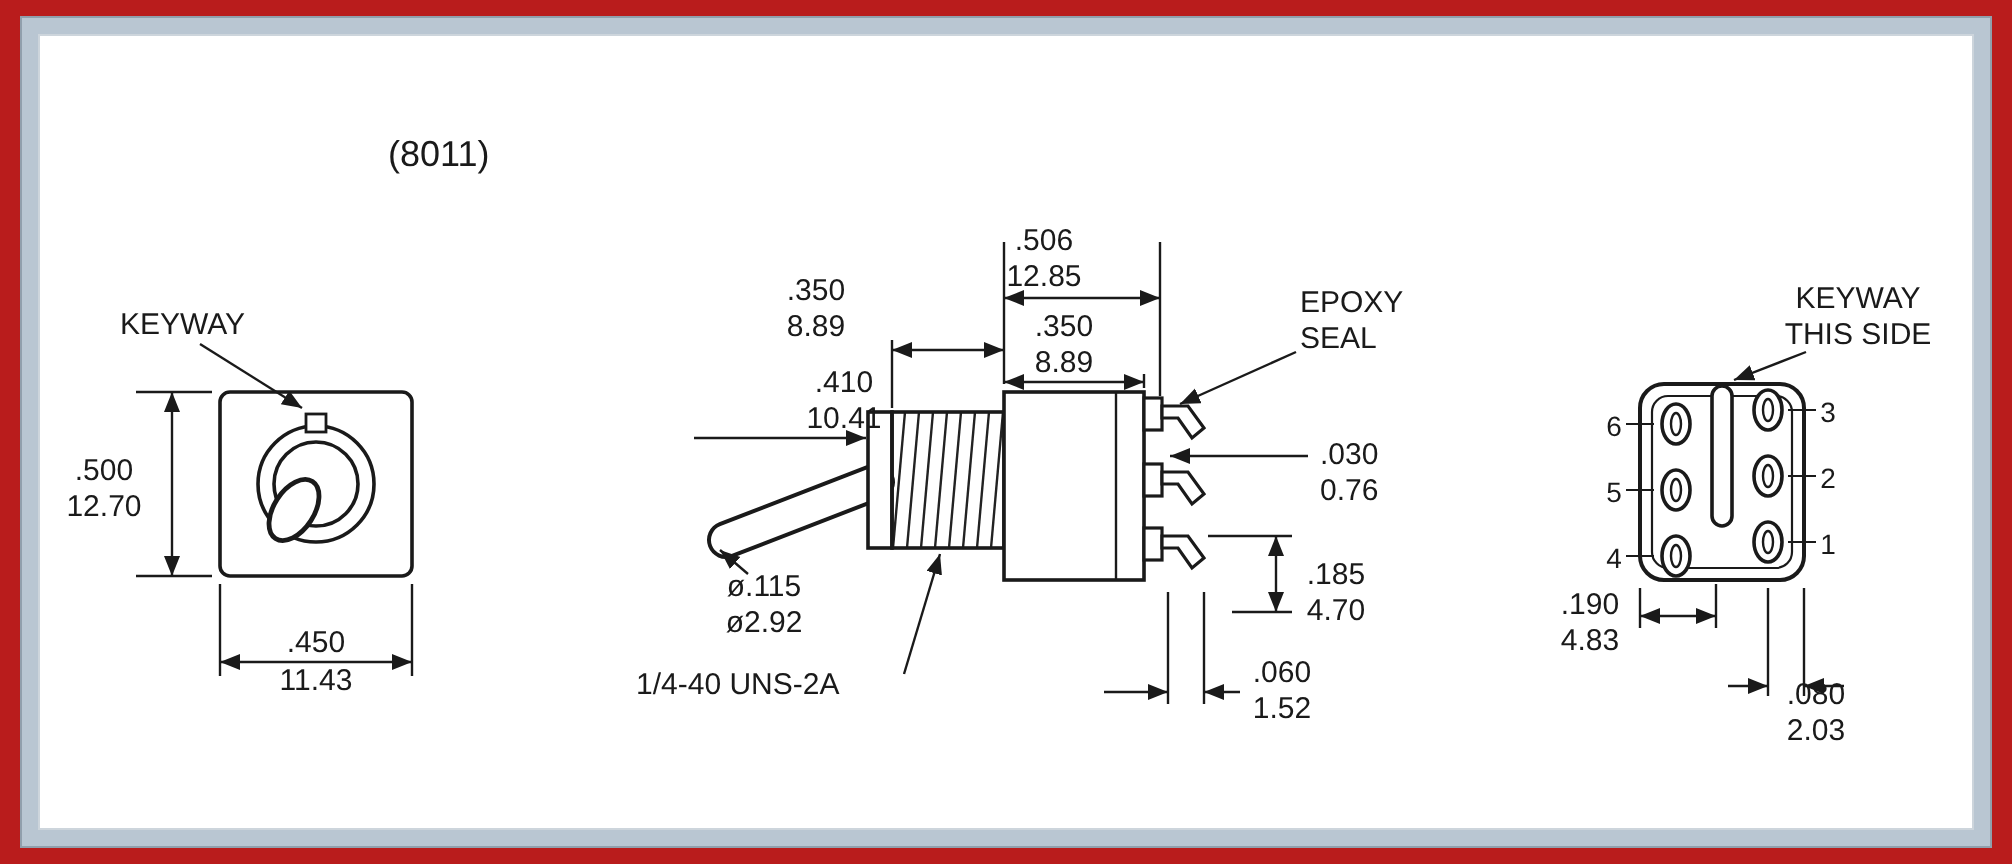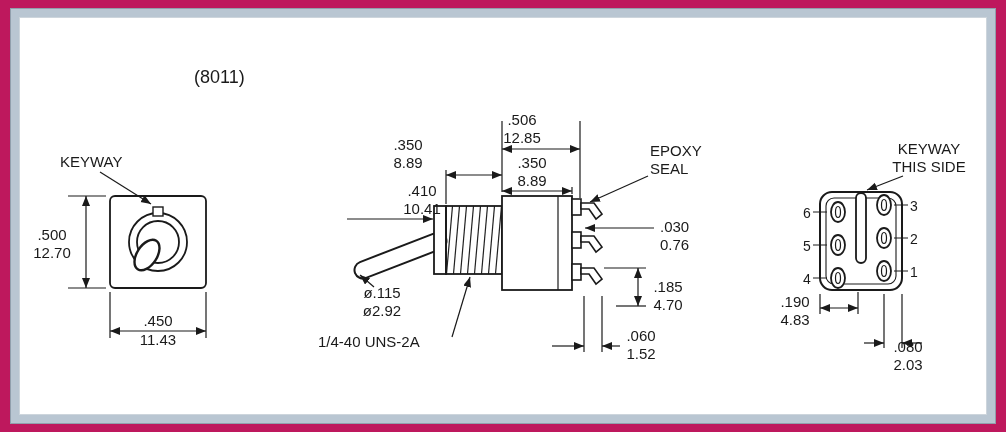--- a/index.html
+++ b/index.html
@@ -1,16 +1,16 @@
 <!DOCTYPE html>
 <html><head>
 <meta charset="utf-8">
 <style>
   html,body{margin:0;padding:0;background:#ffffff;}
-  .page{position:relative;width:1006px;height:432px;background:#be185d;overflow:hidden;
+  .page{position:relative;width:1006px;height:432px;background:#b91c1c;overflow:hidden;
         font-family:"Liberation Sans",sans-serif;}
   .frame{position:absolute;left:10px;top:8px;right:10px;bottom:8px;
          background:#b9c6d2;border:1px solid #919fac;}
   .frame-inner{position:absolute;left:8px;top:8px;right:8px;bottom:8px;
          background:#ffffff;border:1px solid #cdd5dc;}
   svg{position:absolute;left:0;top:0;}
   svg text{font-family:"Liberation Sans",sans-serif;font-size:15px;fill:#1a1a1a;}
   text.title{font-size:18px;}
   text.small{font-size:14px;}
   .watermark{position:absolute;left:50%;top:224px;transform:translate(-50%,-50%);

